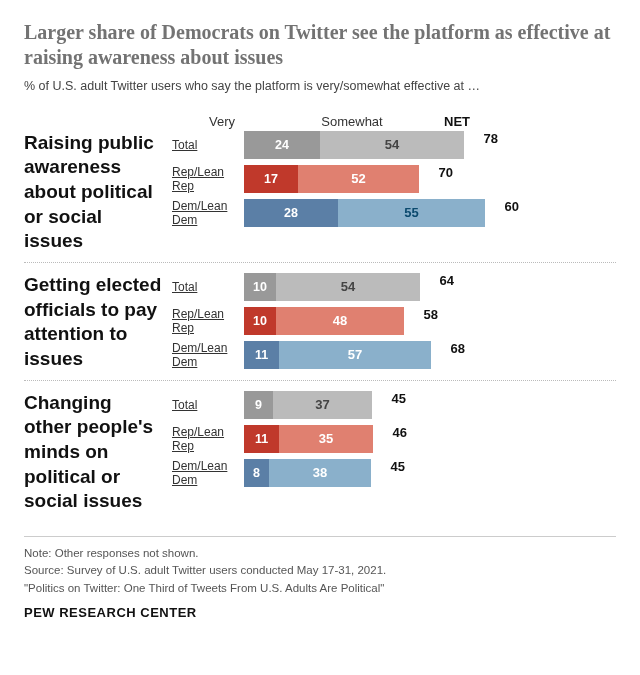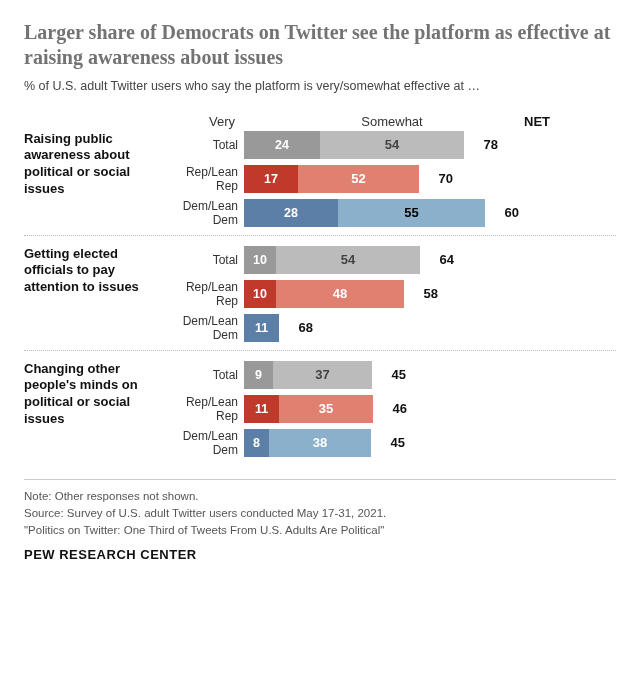--- a/index.html
+++ b/index.html
@@ -27,21 +27,20 @@
       line-height: 1.4;
     }
     .chart-area {
       width: 100%;
     }
     .col-headers {
       display: flex;
       align-items: flex-start;
       margin-left: 148px;
       margin-bottom: 2px;
-      gap: 40px;
     }
     .col-header {
       font-size: 13px;
       color: #333;
       text-align: center;
     }
     .col-header.very { width: 100px; }
     .col-header.somewhat { width: 160px; }
     .col-header.net {
       width: 50px;
@@ -53,46 +52,46 @@
       padding: 10px 0 8px 0;
       display: flex;
     }
     .section:first-of-type {
       border-top: none;
       padding-top: 0;
     }
     .section-label {
       width: 148px;
       font-weight: 900;
-      font-size: 13px;
+      font-size: 19px;
       line-height: 1.3;
       color: #111;
       padding-right: 8px;
       flex-shrink: 0;
     }
     .rows {
       flex: 1;
     }
     .bar-row {
       display: flex;
       align-items: center;
       margin-bottom: 6px;
     }
     .bar-row:last-child { margin-bottom: 0; }
     .row-label {
       width: 72px;
       font-size: 12px;
       color: #333;
-      text-align: right;
       padding-right: 6px;
       flex-shrink: 0;
+      text-decoration: underline;
     }
     .bar-container {
       display: flex;
-      align-items: center;
+      align-items: flex-start;
       flex: 1;
     }
     .bar-very {
       height: 28px;
       display: flex;
       align-items: center;
       justify-content: center;
       font-size: 12.5px;
       font-weight: 700;
       color: #fff;
@@ -168,21 +167,21 @@
             <div class="bar-container">
               <div class="bar-very" style="width: 54px; background-color: rgb(192, 57, 43); color: rgb(255, 255, 255);">17</div>
               <div class="bar-somewhat" style="width: 121px; background-color: rgb(224, 128, 112); color: rgb(255, 255, 255);">52</div>
               <div class="net-value">70</div>
             </div>
           </div>
           <div class="bar-row">
             <div class="row-label">Dem/Lean Dem</div>
             <div class="bar-container">
               <div class="bar-very" style="width: 94px; background-color: rgb(91, 127, 166); color: rgb(255, 255, 255);">28</div>
-              <div class="bar-somewhat" style="width: 147px; background-color: rgb(138, 176, 203); color: #000000;">55</div>
+              <div class="bar-somewhat" style="width: 147px; background-color: rgb(138, 176, 203); color: #0c4a6e;">55</div>
               <div class="net-value">60</div>
             </div>
           </div>
         </div>
       </div>
       <div class="section" style="border-top: 1.5px dotted rgb(187, 187, 187);">
         <div class="section-label">Getting elected officials to pay attention to issues</div>
         <div class="rows">
           <div class="bar-row">
             <div class="row-label">Total</div>
@@ -197,20 +196,21 @@
             <div class="bar-container">
               <div class="bar-very" style="width: 32px; background-color: rgb(192, 57, 43); color: rgb(255, 255, 255);">10</div>
               <div class="bar-somewhat" style="width: 128px; background-color: rgb(224, 128, 112); color: rgb(255, 255, 255);">48</div>
               <div class="net-value">58</div>
             </div>
           </div>
           <div class="bar-row">
             <div class="row-label">Dem/Lean Dem</div>
             <div class="bar-container">
               <div class="bar-very" style="width: 35px; background-color: rgb(91, 127, 166); color: rgb(255, 255, 255);">11</div>
+              <div class="bar-somewhat" style="width: 152px; background-color: rgb(138, 176, 203); color: rgb(255, 255, 255);">57</div>
               <div class="net-value">68</div>
             </div>
           </div>
         </div>
       </div>
       <div class="section" style="border-top: 1.5px dotted rgb(187, 187, 187);">
         <div class="section-label">Changing other people's minds on political or social issues</div>
         <div class="rows">
           <div class="bar-row">
             <div class="row-label">Total</div>

